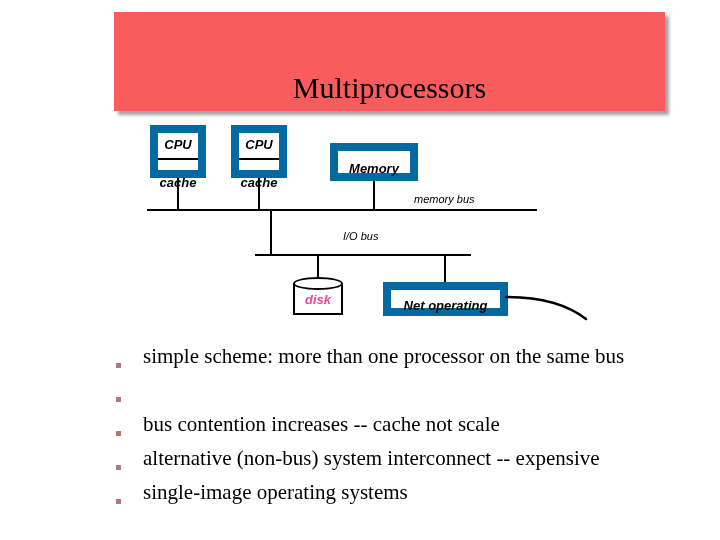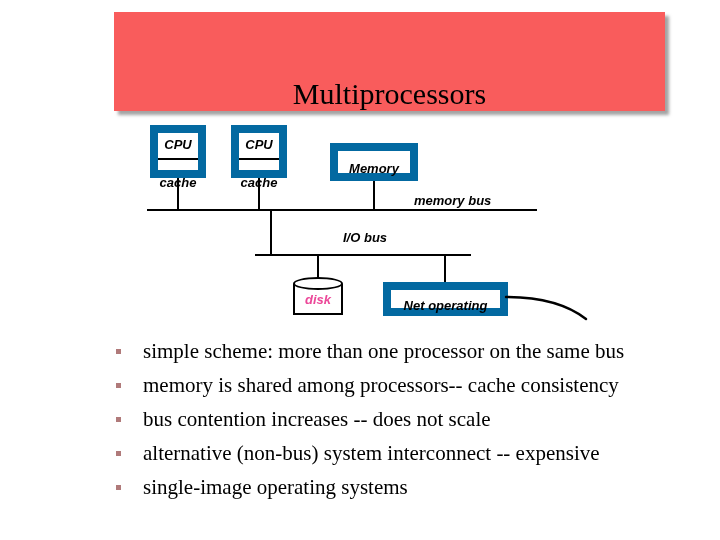--- a/index.html
+++ b/index.html
@@ -28,41 +28,42 @@
   #title-text {
     position: absolute;
     left: 0;
     top: 0;
     width: 100%;
     height: 100%;
     display: flex;
     align-items: flex-end;
     justify-content: center;
     box-sizing: border-box;
+    padding-bottom: 6px;
     color: #000000;
     font-family: "Liberation Serif", "DejaVu Serif", serif;
     font-size: 30px;
     line-height: 34px;
     white-space: nowrap;
   }
 
   
   #diagram {
     position: absolute;
     left: 0;
     top: 0;
     width: 720px;
     height: 340px;
   }
   .dg-label {
     position: absolute;
     font-family: "Liberation Sans", "DejaVu Sans", sans-serif;
     font-style: italic;
-    font-weight: bold;
-    font-size: 13px;
+    font-weight: normal;
+    font-size: 11px;
     color: #000000;
     white-space: nowrap;
   }
   .dg-box {
     position: absolute;
     border: 8px solid #0369a1;
     background: #ffffff;
     box-sizing: border-box;
   }
   .dg-boxlabel {
@@ -157,21 +158,21 @@
   #bullet-list {
     position: absolute;
     left: 112px;
     top: 334px;
     width: 600px;
   }
   .bullet-row {
     position: relative;
     height: 34px;
     display: flex;
-    align-items: center;
+    align-items: flex-end;
   }
   .bullet-marker {
     width: 5px;
     height: 5px;
     background: #b07a7a;
     margin-left: 4px;
     margin-right: 22px;
     flex: 0 0 auto;
   }
   .bullet-text {
@@ -238,25 +239,24 @@
   </svg>
 </div>
 
 <div id="bullet-list">
   <div class="bullet-row">
     <span class="bullet-marker"></span>
     <span class="bullet-text">simple scheme: more than one processor  on the same bus</span>
   </div>
   <div class="bullet-row">
     <span class="bullet-marker"></span>
-    <span class="bullet-text">memory is shared among processors-- cache consistency</span>
-  </div>
-  <div class="bullet-row">
-    <span class="bullet-marker"></span>
-    <span class="bullet-text">bus contention increases -- does not scale</span>
+  </div>
+  <div class="bullet-row">
+    <span class="bullet-marker"></span>
+    <span class="bullet-text">bus contention increases -- cache not scale</span>
   </div>
   <div class="bullet-row">
     <span class="bullet-marker"></span>
     <span class="bullet-text">alternative (non-bus)  system interconnect -- expensive</span>
   </div>
   <div class="bullet-row">
     <span class="bullet-marker"></span>
     <span class="bullet-text">single-image operating systems</span>
   </div>
 </div>

